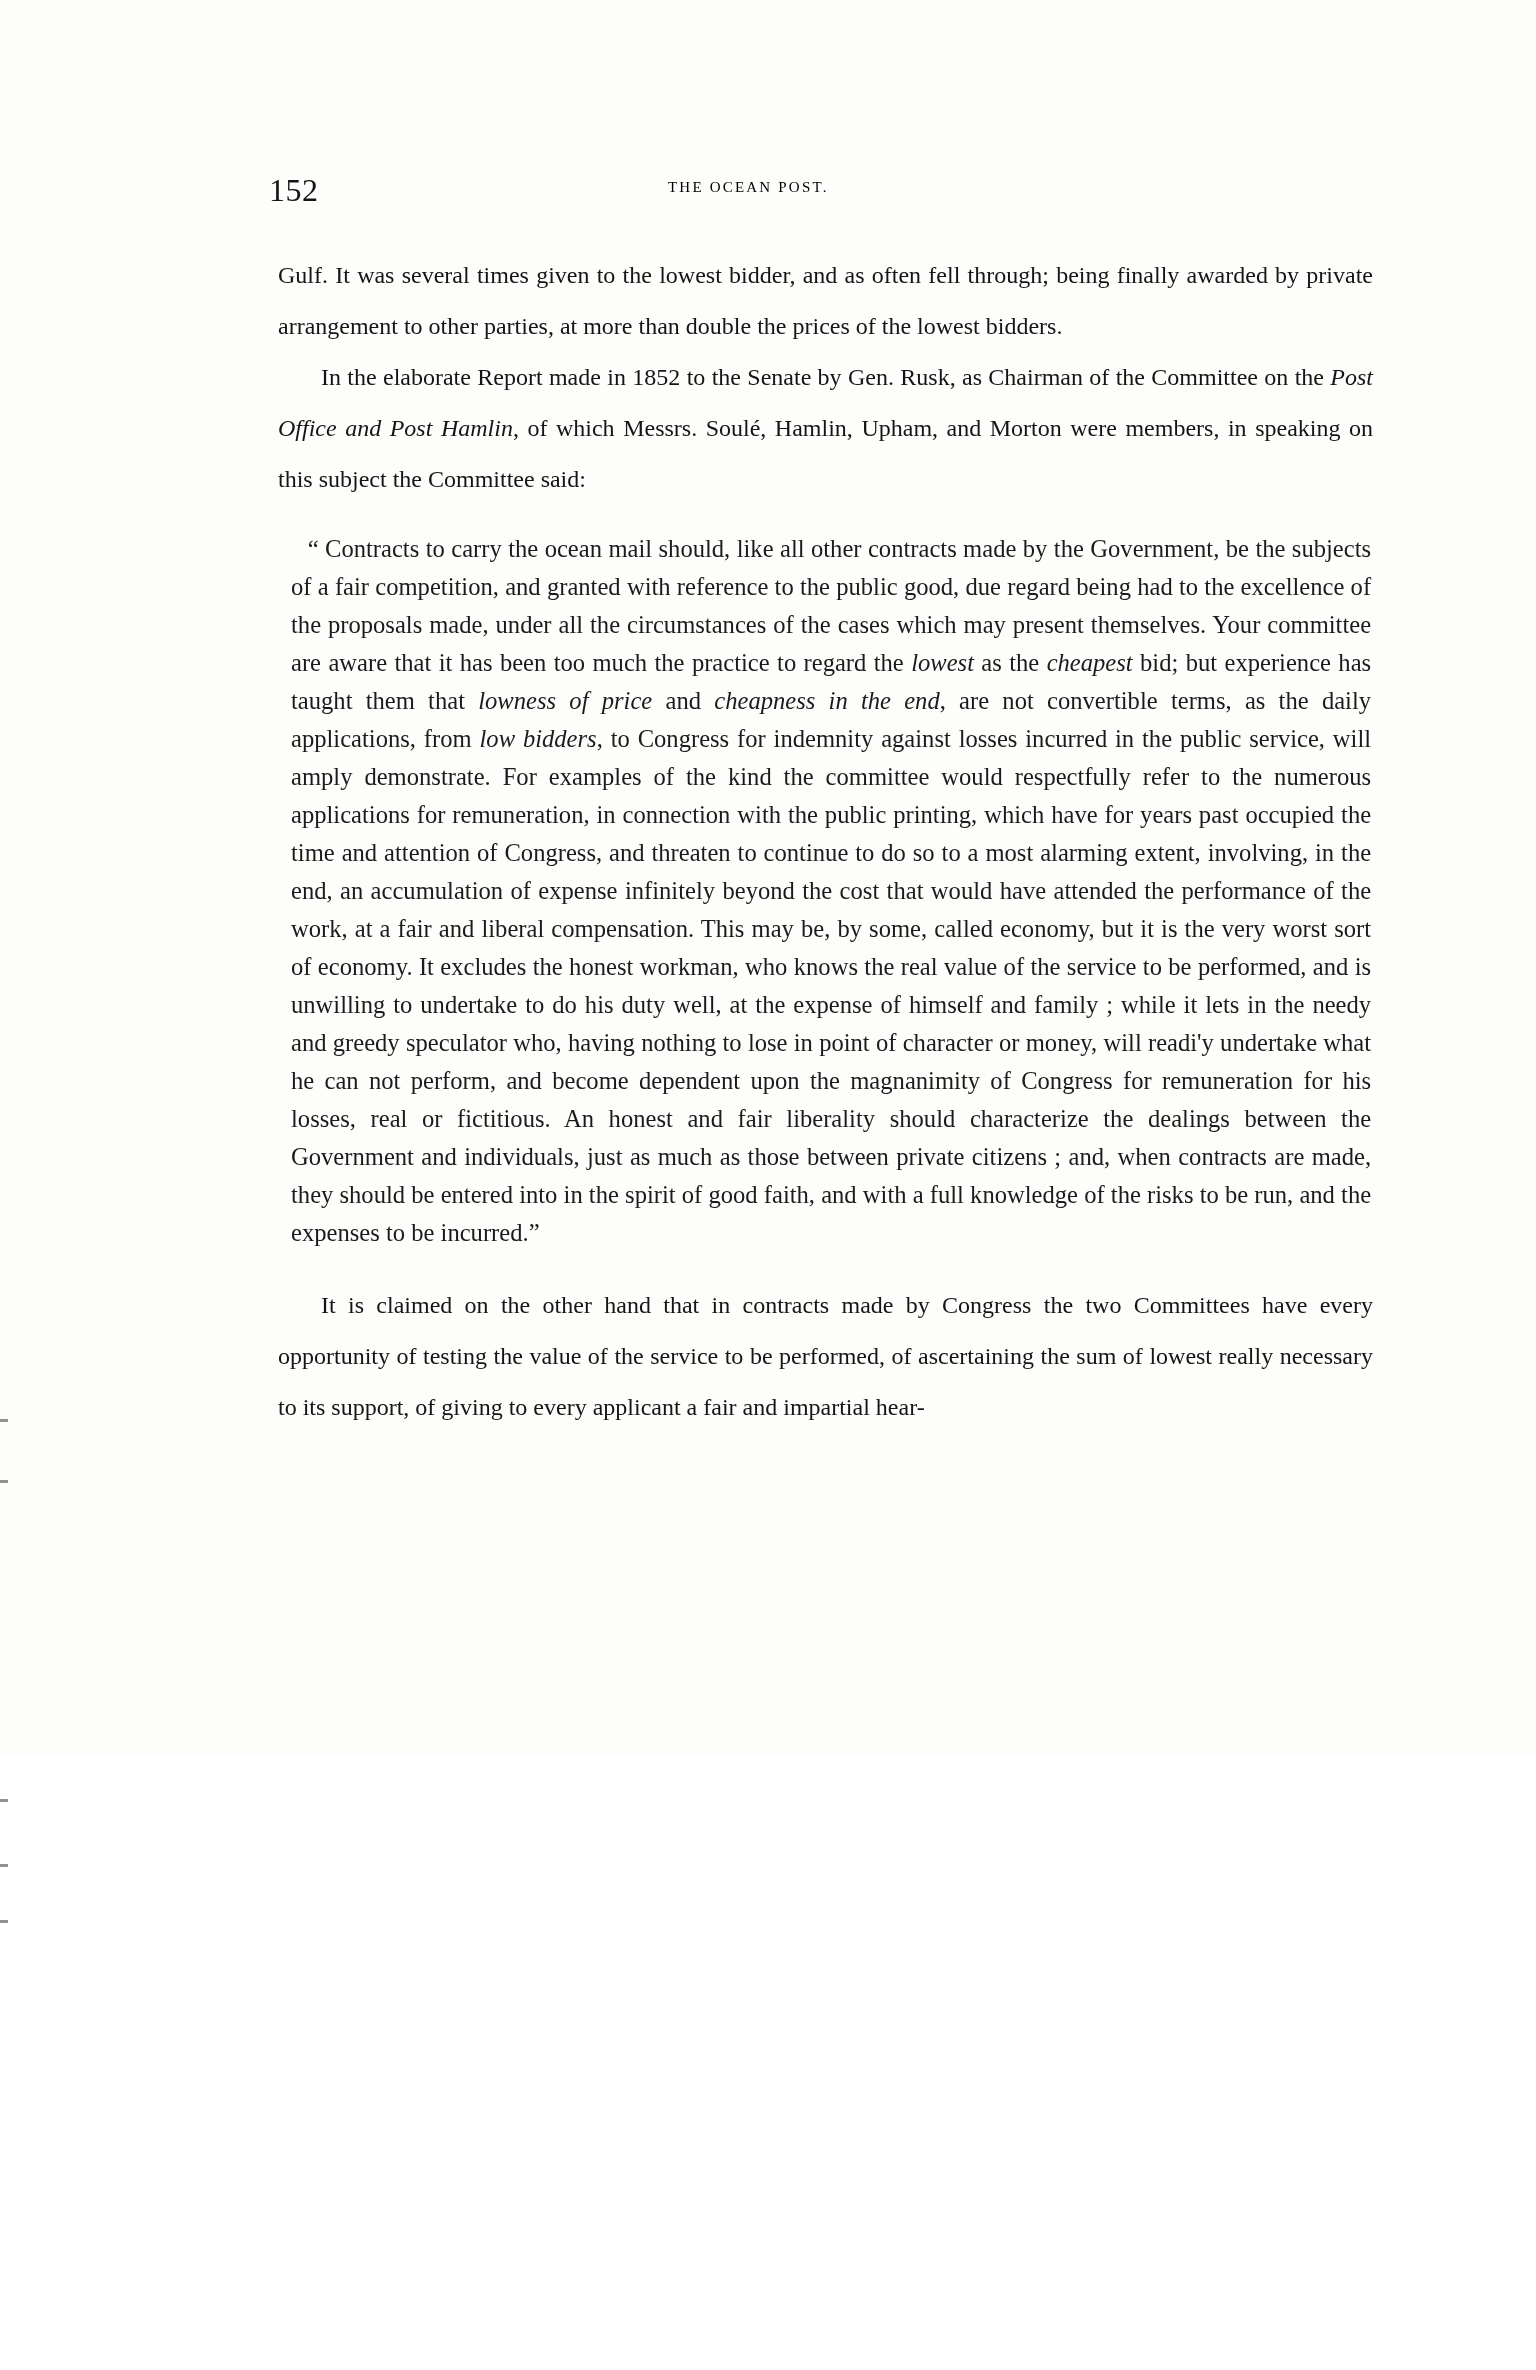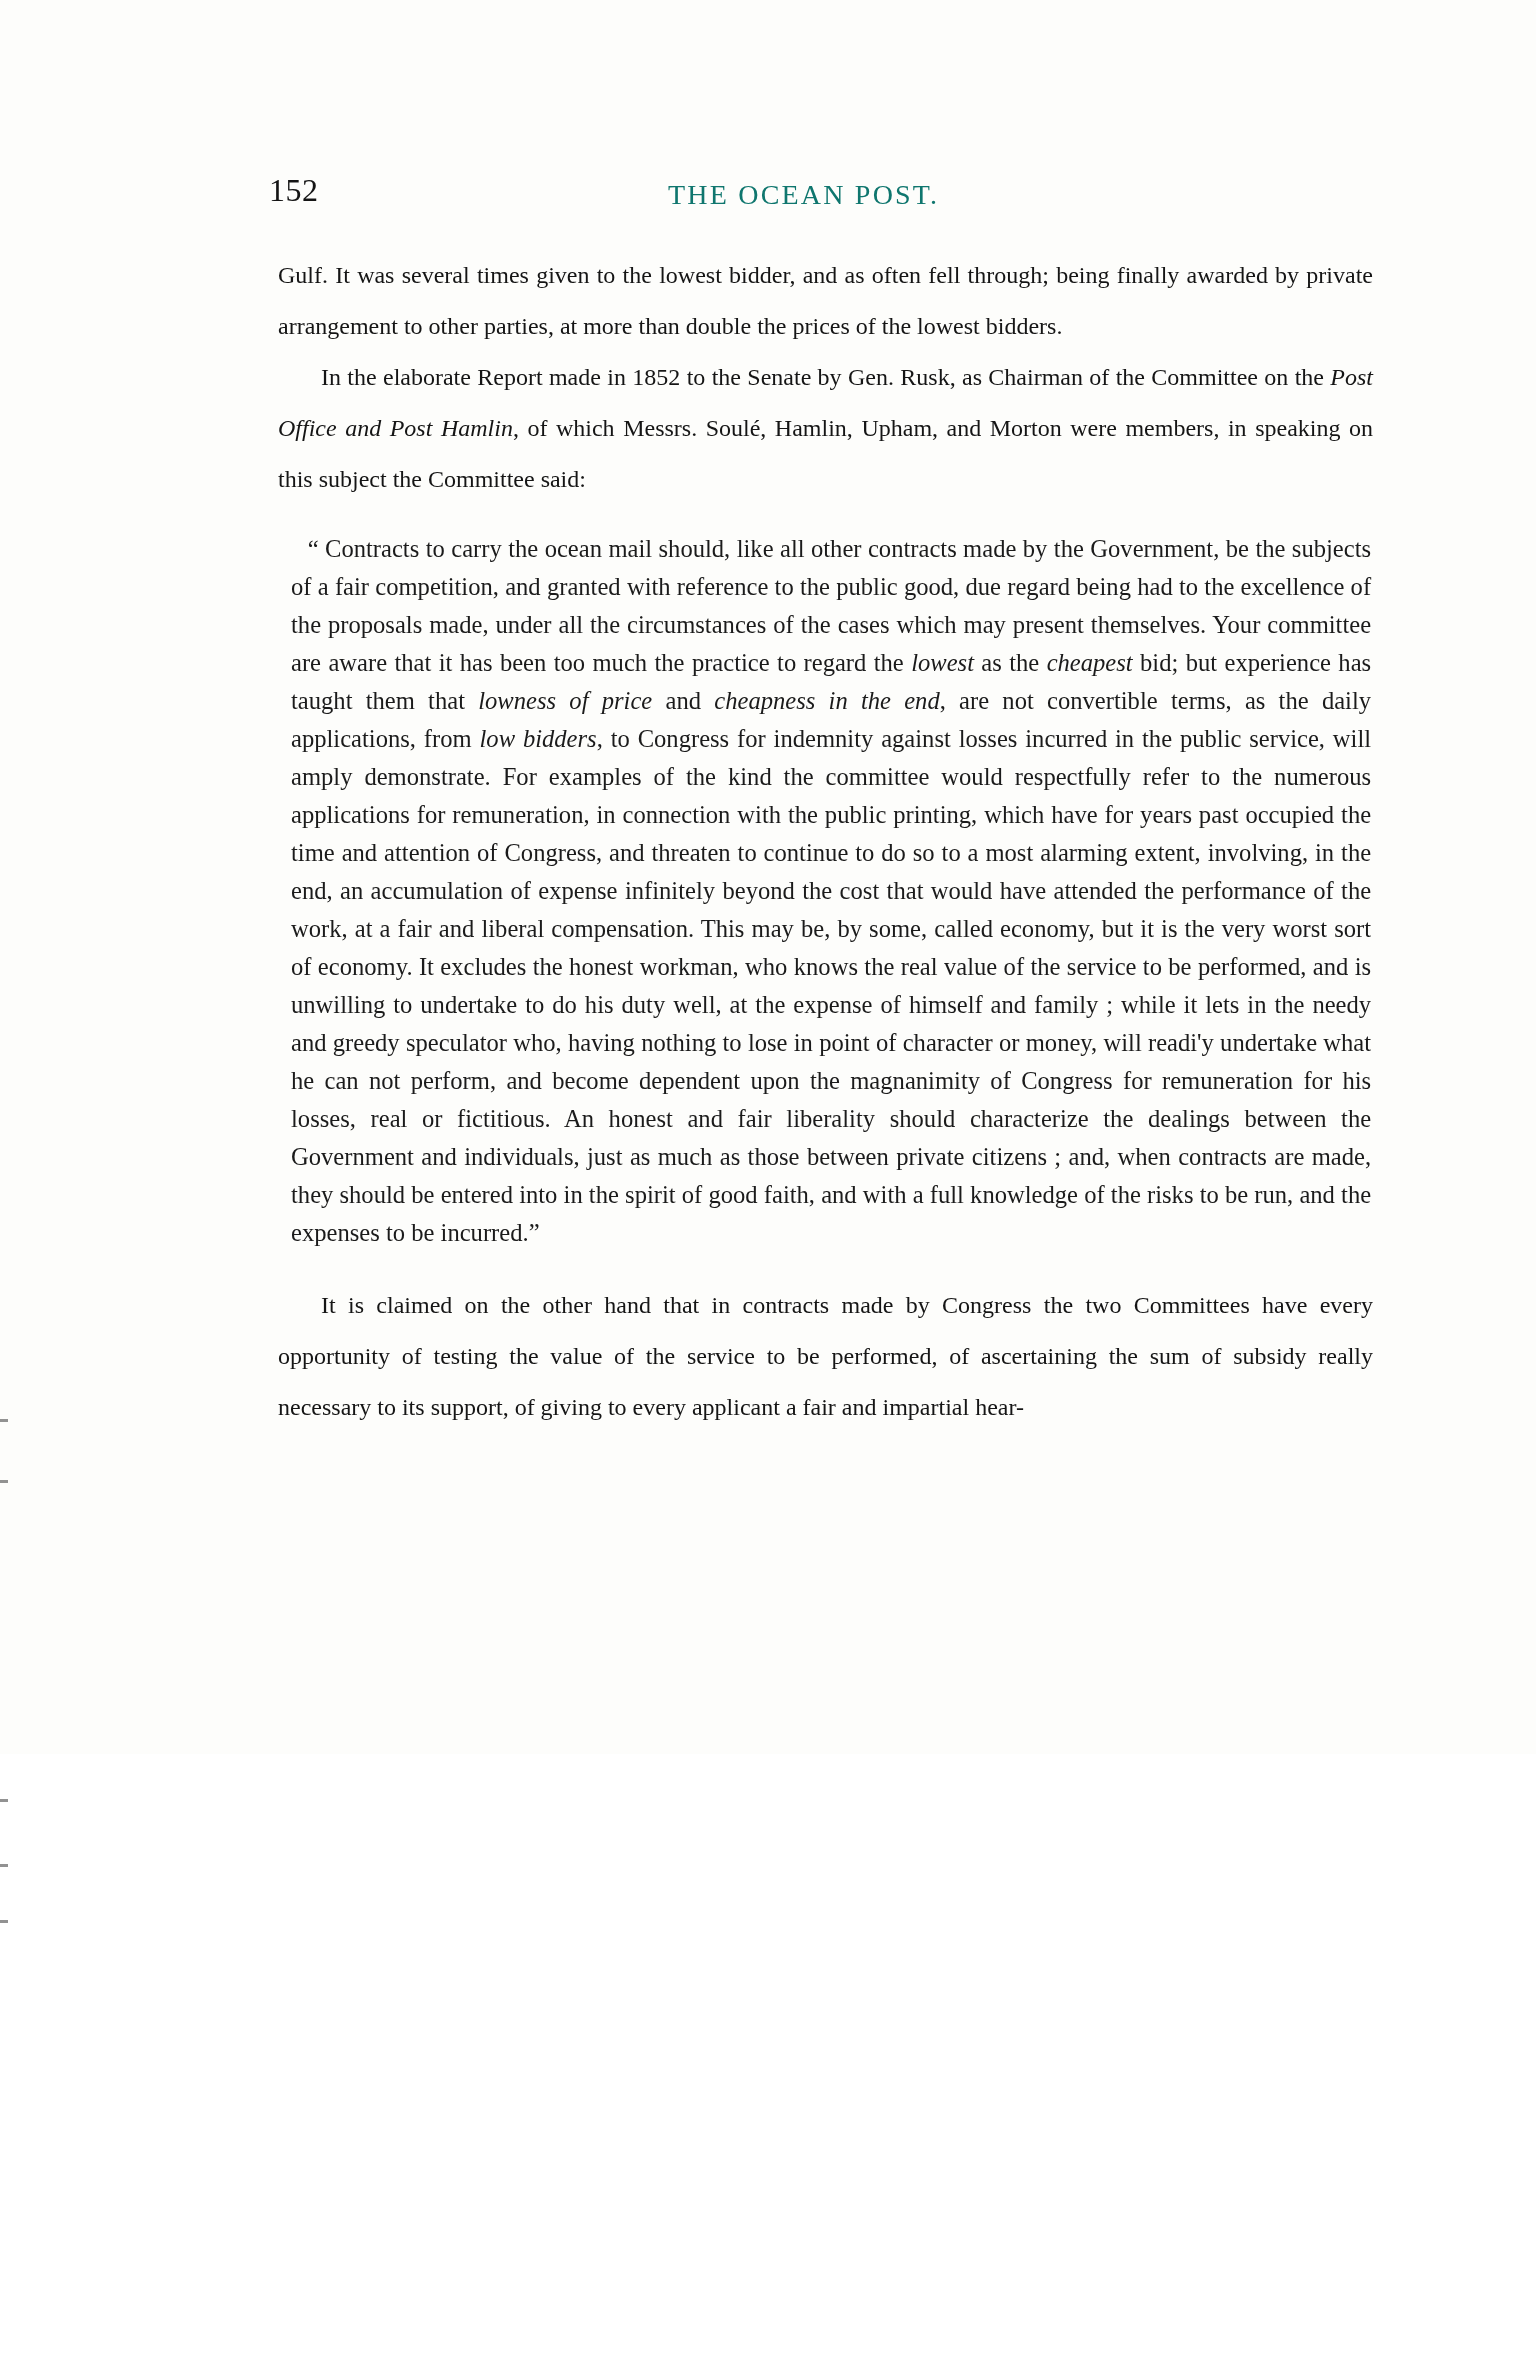--- a/index.html
+++ b/index.html
@@ -34,23 +34,23 @@
     left: 0;
     top: 0;
     font-size: 32px;
     letter-spacing: 0.5px;
     color: #141414;
   }
   .running-head {
     position: absolute;
     left: 399px;
     top: 7.4px;
-    font-size: 28px;
+    font-size: 15px;
     letter-spacing: 2.2px;
-    color: #0f766e;
+    color: #000000;
   }
   .body-col {
     position: absolute;
     left: 278px;
     top: 250px;
     width: 1095px;
   }
   p.main {
     font-size: 24px;
     line-height: 51px;
@@ -110,17 +110,17 @@
   <div class="body-col">
 
     <p class="main">Gulf.  It was several times given to the lowest bidder, and as often fell through; being finally awarded by private arrangement to other parties, at more than double the prices of the lowest bidders.</p>
 
     <p class="main indent"><span>In the elaborate Report made in 1852 to the Senate by Gen. Rusk, as Chairman of the Committee on the </span><i>Post Office and Post Hamlin</i><span>, of which Messrs. Soulé, Hamlin, Upham, and Morton were members, in speaking on this subject the Committee said:</span></p>
 
     <div class="quote">
       <p><span>“ Contracts to carry the ocean mail should, like all other contracts made by the Government, be the subjects of a fair competition, and granted with reference to the public good, due regard being had to the excellence of the proposals made, under all the circumstances of the cases which may present themselves. Your committee are aware that it has been too much the practice to regard the </span><i>lowest</i><span> as the </span><i>cheapest</i><span> bid; but experience has taught them that </span><i>lowness of price</i><span> and </span><i>cheapness in the end</i><span>, are not convertible terms, as the daily applications, from </span><i>low bidders</i><span>, to Congress for indemnity against losses incurred in the public service, will amply demonstrate.  For examples of the kind the committee would respectfully refer to the numerous applications for remuneration, in connection with the public printing, which have for years past occupied the time and attention of Congress, and threaten to continue to do so to a most alarming extent, involving, in the end, an accumulation of expense infinitely beyond the cost that would have attended the performance of the work, at a fair and liberal compensation.  This may be, by some, called economy, but it is the very worst sort of economy.  It excludes the honest workman, who knows the real value of the service to be performed, and is unwilling to undertake to do his duty well, at the expense of himself and family ; while it lets in the needy and greedy speculator who, having nothing to lose in point of character or money, will readi'y undertake what he can not perform, and become dependent upon the magnanimity of Congress for remuneration for his losses, real or fictitious. An honest and fair liberality should characterize the dealings between the Government and individuals, just as much as those between private citizens ; and, when contracts are made, they should be entered into in the spirit of good faith, and with a full knowledge of the risks to be run, and the expenses to be incurred.”</span></p>
     </div>
 
-    <p class="main indent closing">It is claimed on the other hand that in contracts made by Congress the two Committees have every opportunity of testing the value of the service to be performed, of ascertaining the sum of subsidy really necessary to its support, of giving to every applicant a fair and impartial hear-</p>
+    <p class="main indent closing">It is claimed on the other hand that in contracts made by Congress the two Committees have every opportunity of testing the value of the service to be performed, of ascertaining the sum of lowest really necessary to its support, of giving to every applicant a fair and impartial hear-</p>
 
   </div>
 </div>
 
 
 </body></html>

